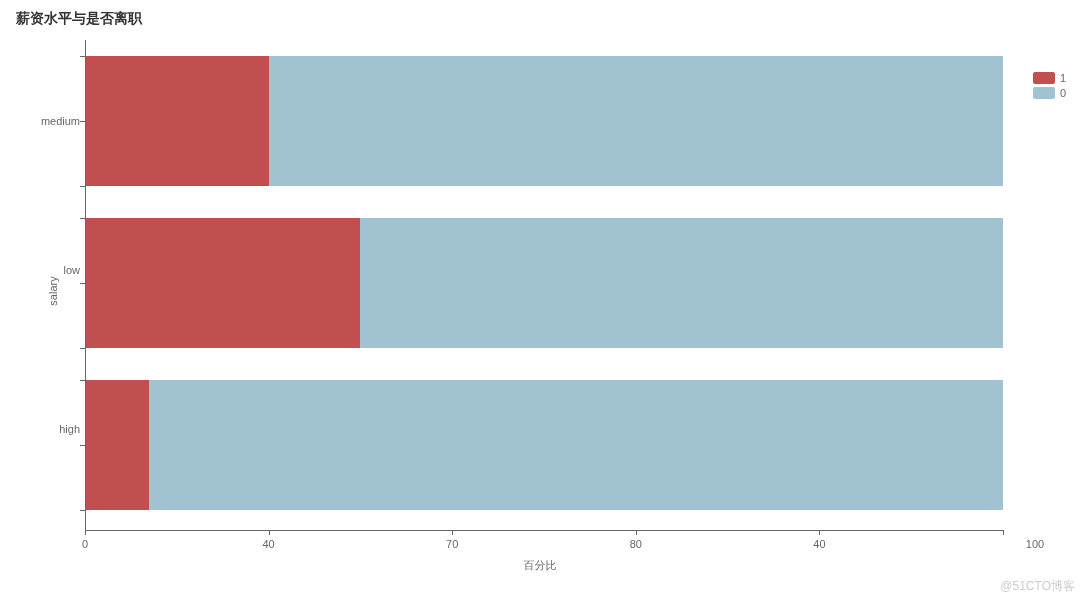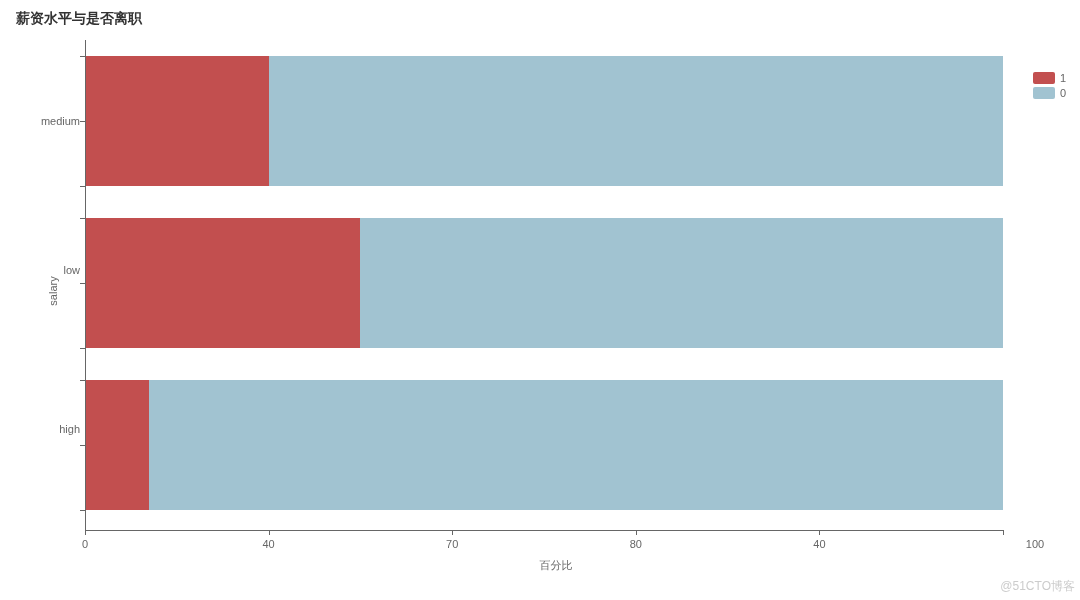--- a/index.html
+++ b/index.html
@@ -97,21 +97,20 @@
       transform: rotate(-90deg);
       transform-origin: center;
     }
     .x-axis-title {
       position: absolute;
       left: 50%;
       top: 558px;
       transform: translateX(-50%);
       font-size: 11px;
       color: #666;
-      margin-left: 16px;
     }
     .legend {
       position: absolute;
       right: 14px;
       top: 72px;
     }
     .legend-item {
       display: flex;
       align-items: center;
       margin-bottom: 3px;

